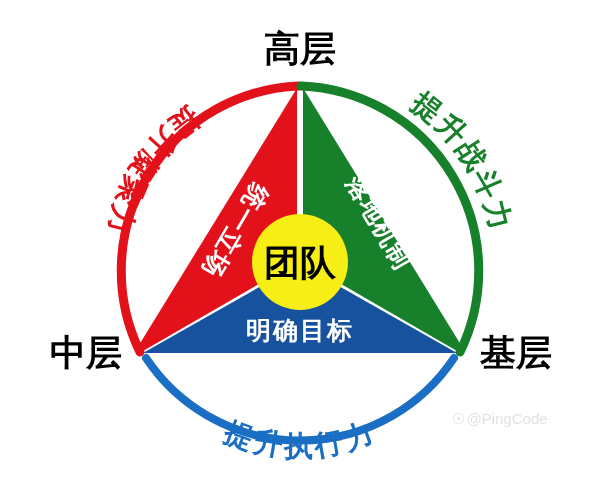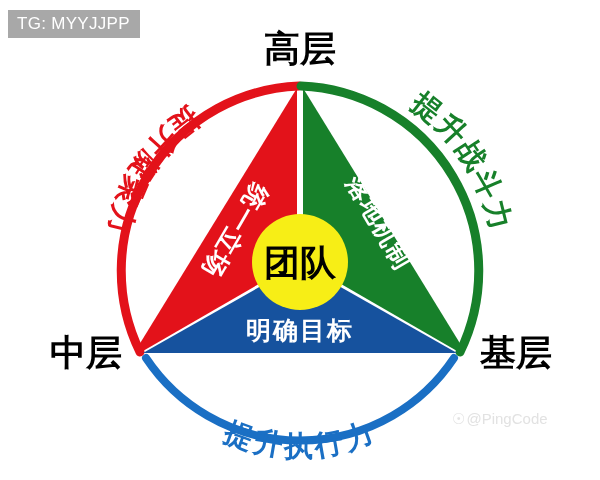--- a/index.html
+++ b/index.html
@@ -106,20 +106,19 @@
 
     <text fill="#ffffff" font-size="25" letter-spacing="1">
       <textPath href="#redEdgePath" startOffset="50%" text-anchor="middle">统一立场</textPath>
     </text>
     <text fill="#ffffff" font-size="25" letter-spacing="1">
       <textPath href="#greenEdgePath" startOffset="50%" text-anchor="middle">落地机制</textPath>
     </text>
     <text x="300" y="330" fill="#ffffff" font-size="25" letter-spacing="2" text-anchor="middle" dominant-baseline="central">明确目标</text>
   </svg>
 
-  <div class="tg-watermark">TG: MYYJJPP</div>
 
   <div class="ping-watermark">
     <span class="pc-glyph">☉</span><span>@PingCode</span>
   </div>
 
 
 </div>
 
 </body></html>

